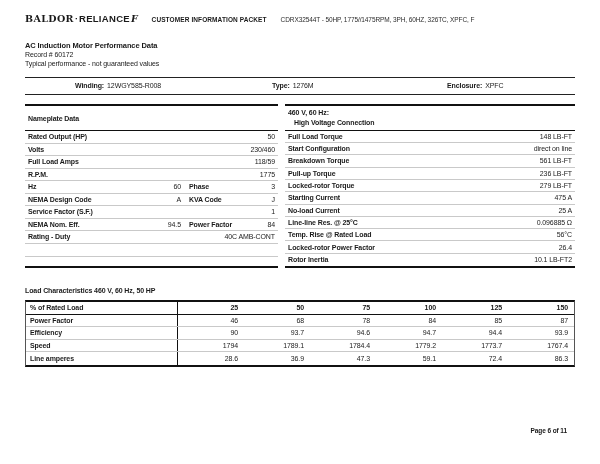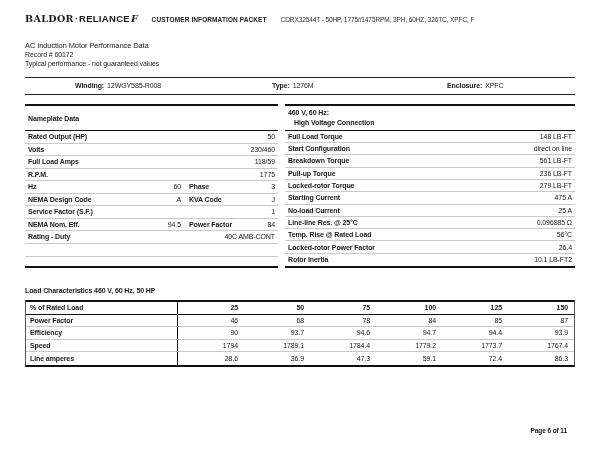--- a/index.html
+++ b/index.html
@@ -12,21 +12,21 @@
   .top-header{position:absolute;left:25px;top:13px;right:20px;display:flex;align-items:baseline;white-space:nowrap;}
   .logo{font-size:9.5px;font-weight:bold;}
   .logo-left{font-family:"DejaVu Serif", serif;letter-spacing:0.4px;text-align:right;}
   .logo-sep{padding:0 1px;}
   .logo-right{letter-spacing:0.3px;}
   .logo-mark{font-family:"DejaVu Serif", serif;font-style:italic;margin-left:1px;}
   .packet-label{margin-left:14px;font-size:6.5px;font-weight:bold;letter-spacing:0.1px;}
   .model-line{margin-left:14px;font-size:6.5px;color:#2d2d2d;}
   
   .title-block{position:absolute;left:25px;top:41px;line-height:9px;font-size:7px;}
-  .doc-title{font-size:7.5px;font-weight:normal;}
+  .doc-title{font-size:7.5px;font-weight:bold;}
   
   .winding-bar{position:absolute;left:25px;right:25px;top:77px;height:16px;
     border-top:1px solid #222;border-bottom:1px solid #222;font-size:7px;}
   .wpair{position:absolute;top:0;line-height:15px;white-space:nowrap;}
   .wpair b{margin-right:3px;}
   .wpair.w1{left:50px;} .wpair.w2{left:247px;} .wpair.w3{left:422px;}
   
   .tables{position:absolute;left:25px;right:25px;top:104px;height:164px;display:flex;gap:7px;}
   .tbl{border-top:2px solid #111;border-bottom:2px solid #111;display:flex;flex-direction:column;box-sizing:border-box;}
   .np-table{width:253px;}

